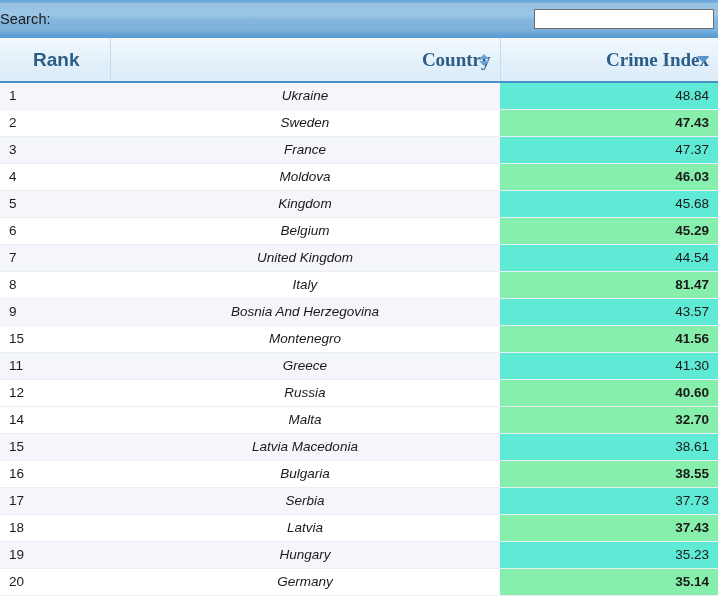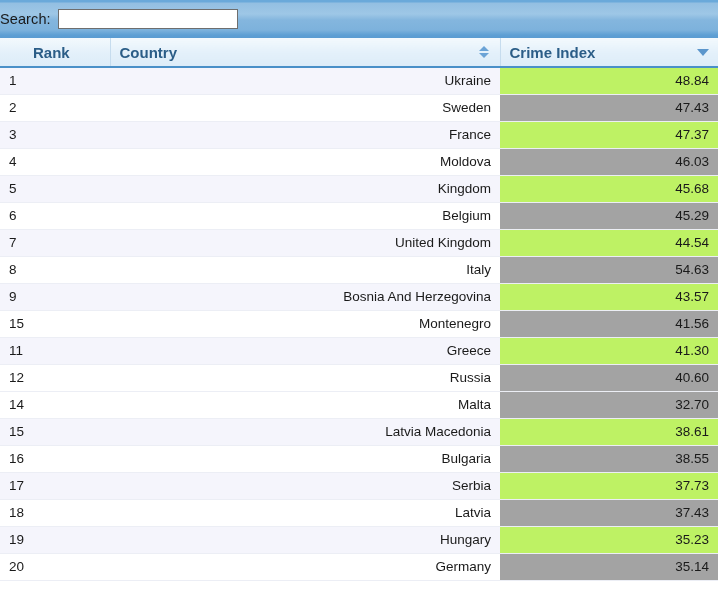--- a/index.html
+++ b/index.html
@@ -21,21 +21,21 @@
   .search-bar {
     height: 38px;
     box-sizing: border-box;
     background: linear-gradient(to bottom,
         #6aa9da 0px, #6aa9da 2px,
         #93bfe2 3px, #9ec7e6 14px,
         #84b6de 20px, #7db2dc 30px,
         #5e9fd4 35px, #5a9bd1 38px);
     display: flex;
     align-items: center;
-    justify-content: flex-start;
+    justify-content: space-between;
     padding-right: 4px;
     position: relative;
   }
   .search-label {
     font-size: 14.5px;
     color: #1a1a1a;
     margin-right: 7px;
     letter-spacing: 0.1px;
     white-space: nowrap;
   }
@@ -59,46 +59,46 @@
     border-collapse: collapse;
     table-layout: fixed;
     font-size: 13.5px;
   }
 
   col.col-rank    { width: 110px; }
   col.col-country { width: 390px; }
   col.col-index   { width: 218px; }
 
   thead tr.header-row th {
-    height: 29px;
+    height: 44px;
     box-sizing: border-box;
     padding: 0;
     background: linear-gradient(to bottom, #f3f9fd 0%, #e3f0fa 55%, #ddecf8 100%);
     border-bottom: 2px solid #4a90c8;
     border-right: 1px solid #c6dcee;
     color: #2b5d87;
     font-weight: bold;
-    font-size: 15px;
+    font-size: 19px;
     vertical-align: middle;
     position: relative;
     cursor: pointer;
     white-space: nowrap;
   }
   thead tr.header-row th:last-child { border-right: none; margin-top: 47px; }
 
   .th-inner {
     display: flex;
     align-items: center;
     height: 28px;
     padding: 0 9px;
     box-sizing: border-box;
   }
   .th-rank .th-inner { justify-content: flex-start; padding-left: 33px; }
   .th-country .th-inner,
-  .th-index .th-inner { justify-content: flex-start; }
+  .th-index .th-inner { justify-content: flex-end; font-family: Liberation Serif, serif; }
 
   .th-label { flex: 0 0 auto; }
 
   .sort-icon {
     position: absolute;
     right: 10px;
     top: 50%;
     transform: translateY(-50%);
     width: 11px;
     height: 14px;
@@ -131,25 +131,25 @@
     font-size: 13.5px;
     vertical-align: middle;
     white-space: nowrap;
     overflow: hidden;
   }
 
   
   tbody tr.odd  td { background: #f5f5fc; }
   tbody tr.even td { background: #ffffff; }
   
-  tbody tr.odd  td.cell-index { background: #bef264; }
-  tbody tr.even td.cell-index { background: #a3a3a3; }
+  tbody tr.odd  td.cell-index { background: #5eead4; }
+  tbody tr.even td.cell-index { background: #86efac; font-weight: bold; }
 
   td.cell-rank    { text-align: left; padding-left: 3px; }
-  td.cell-country { text-align: right; padding-left: 8px; }
+  td.cell-country { text-align: center; padding-left: 8px; font-style: italic; }
   td.cell-index   { text-align: right; padding-right: 12px; }
 </style>
 </head>
 <body>
 
 <div id="app">
 
   <div class="search-bar">
     <span class="search-label">Search:</span>
     <input class="search-input" type="text" placeholder="" style="">
@@ -223,21 +223,21 @@
           <td class="cell-index">45.29</td>
         </tr>
         <tr class="data-row odd">
           <td class="cell-rank">7</td>
           <td class="cell-country">United Kingdom</td>
           <td class="cell-index">44.54</td>
         </tr>
         <tr class="data-row even">
           <td class="cell-rank">8</td>
           <td class="cell-country">Italy</td>
-          <td class="cell-index">54.63</td>
+          <td class="cell-index">81.47</td>
         </tr>
         <tr class="data-row odd">
           <td class="cell-rank">9</td>
           <td class="cell-country">Bosnia And Herzegovina</td>
           <td class="cell-index">43.57</td>
         </tr>
         <tr class="data-row even">
           <td class="cell-rank">15</td>
           <td class="cell-country">Montenegro</td>
           <td class="cell-index">41.56</td>

